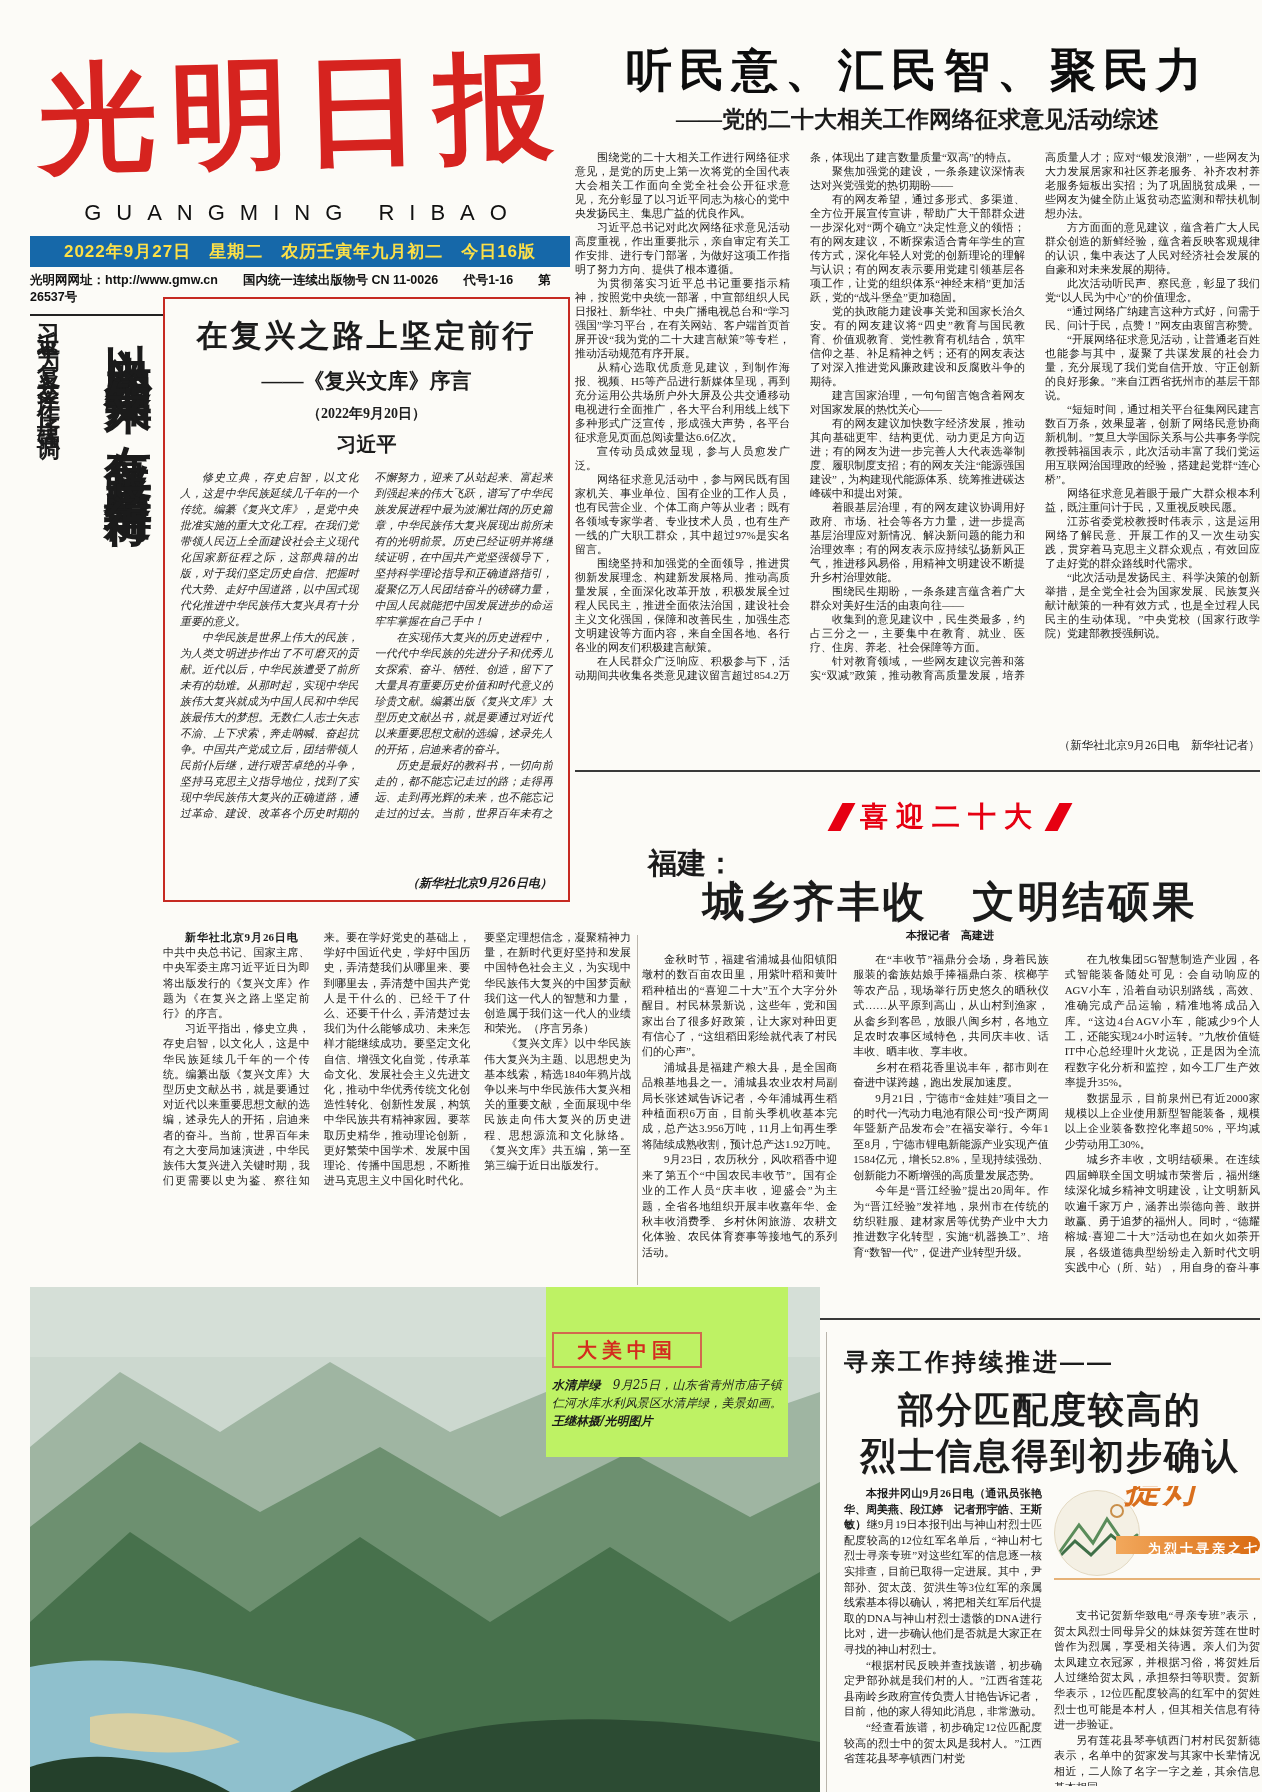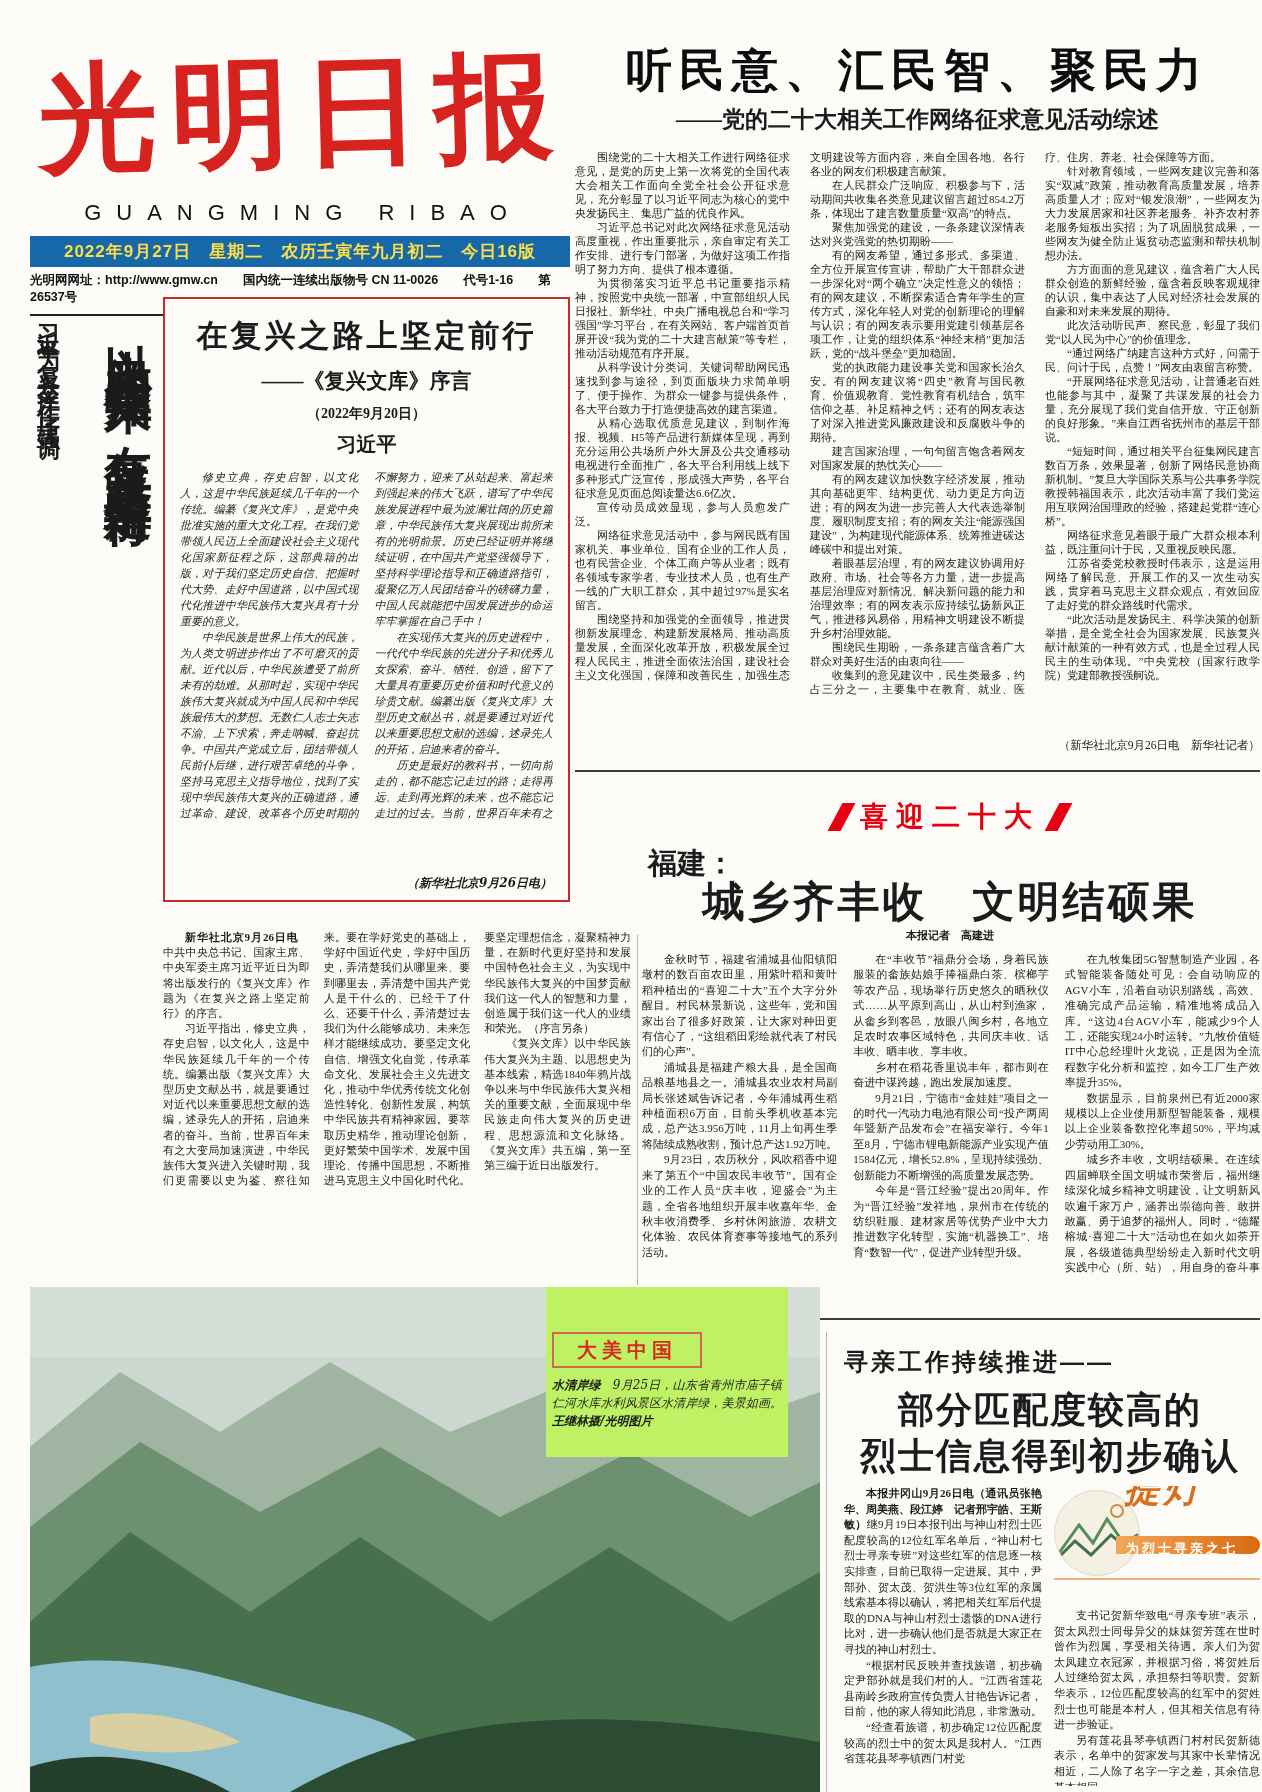--- a/index.html
+++ b/index.html
@@ -79,40 +79,39 @@
   
   #lantern{position:relative;width:206px;height:116px;margin-bottom:6px;}
   #lantern .circle{position:absolute;left:0;top:4px;width:84px;height:84px;border-radius:50%;
                    background:#f4f0e4;overflow:hidden;border:1px solid #e3d9c2;}
   #lantern .title{position:absolute;left:70px;top:-4px;font-weight:900;font-style:italic;
                   font-size:36px;color:#d96f1d;letter-spacing:4px;}
   #lantern .ribbon{position:absolute;left:62px;top:50px;width:144px;height:18px;
                    background:linear-gradient(90deg,#f2a85c,#d96a10);color:#fff;font-weight:bold;
                    font-size:13px;letter-spacing:3px;line-height:25px;padding-left:10px;
                    border-radius:0 13px 13px 0;box-sizing:border-box;
-                   font-family:"Liberation Sans","DejaVu Sans",sans-serif;}
+                   font-family:"Liberation Sans","DejaVu Sans",sans-serif;text-align:right;}
   #lantern .base{position:absolute;left:0;top:92px;width:206px;height:2px;background:#e6b278;}
 </style>
 </head>
 <body>
 
 <div id="page">
 
   <div class="abs" id="masthead">光明日报</div>
   <div class="abs sans" id="masthead-latin">GUANGMING RIBAO</div>
   <div class="abs sans" id="datebar">2022年9月27日　星期二　农历壬寅年九月初二　今日16版</div>
   <div class="abs sans" id="pubinfo">光明网网址：http://www.gmw.cn　　国内统一连续出版物号 CN 11-0026　　代号1-16　　第26537号</div>
 
   <div class="abs" id="top-subhead">——党的二十大相关工作网络征求意见活动综述</div>
   <div class="abs sans" id="top-headline">听民意、汇民智、聚民力</div>
   <div class="abs jtext" id="top-body">
       <p>围绕党的二十大相关工作进行网络征求意见，是党的历史上第一次将党的全国代表大会相关工作面向全党全社会公开征求意见，充分彰显了以习近平同志为核心的党中央发扬民主、集思广益的优良作风。</p>
       <p>习近平总书记对此次网络征求意见活动高度重视，作出重要批示，亲自审定有关工作安排、进行专门部署，为做好这项工作指明了努力方向、提供了根本遵循。</p>
       <p>为贯彻落实习近平总书记重要指示精神，按照党中央统一部署，中宣部组织人民日报社、新华社、中央广播电视总台和“学习强国”学习平台，在有关网站、客户端首页首屏开设“我为党的二十大建言献策”等专栏，推动活动规范有序开展。</p>
-      <p>从科学设计分类词、关键词帮助网民迅速找到参与途径，到页面版块力求简单明了、便于操作、为群众一键参与提供条件，各大平台致力于打造便捷高效的建言渠道。</p>
       <p>从精心选取优质意见建议，到制作海报、视频、H5等产品进行新媒体呈现，再到充分运用公共场所户外大屏及公共交通移动电视进行全面推广，各大平台利用线上线下多种形式广泛宣传，形成强大声势，各平台征求意见页面总阅读量达6.6亿次。</p>
       <p>宣传动员成效显现，参与人员愈发广泛。</p>
       <p>网络征求意见活动中，参与网民既有国家机关、事业单位、国有企业的工作人员，也有民营企业、个体工商户等从业者；既有各领域专家学者、专业技术人员，也有生产一线的广大职工群众，其中超过97%是实名留言。</p>
       <p>围绕坚持和加强党的全面领导，推进贯彻新发展理念、构建新发展格局、推动高质量发展，全面深化改革开放，积极发展全过程人民民主，推进全面依法治国，建设社会主义文化强国，保障和改善民生，加强生态文明建设等方面内容，来自全国各地、各行各业的网友们积极建言献策。</p>
       <p>在人民群众广泛响应、积极参与下，活动期间共收集各类意见建议留言超过854.2万条，体现出了建言数量质量“双高”的特点。</p>
       <p>聚焦加强党的建设，一条条建议深情表达对兴党强党的热切期盼——</p>
       <p>有的网友希望，通过多形式、多渠道、全方位开展宣传宣讲，帮助广大干部群众进一步深化对“两个确立”决定性意义的领悟；有的网友建议，不断探索适合青年学生的宣传方式，深化年轻人对党的创新理论的理解与认识；有的网友表示要用党建引领基层各项工作，让党的组织体系“神经末梢”更加活跃，党的“战斗堡垒”更加稳固。</p>
       <p>党的执政能力建设事关党和国家长治久安。有的网友建议将“四史”教育与国民教育、价值观教育、党性教育有机结合，筑牢信仰之基、补足精神之钙；还有的网友表达了对深入推进党风廉政建设和反腐败斗争的期待。</p>
       <p>建言国家治理，一句句留言饱含着网友对国家发展的热忱关心——</p>
       <p>有的网友建议加快数字经济发展，推动其向基础更牢、结构更优、动力更足方向迈进；有的网友为进一步完善人大代表选举制度、履职制度支招；有的网友关注“能源强国建设”，为构建现代能源体系、统筹推进碳达峰碳中和提出对策。</p>

